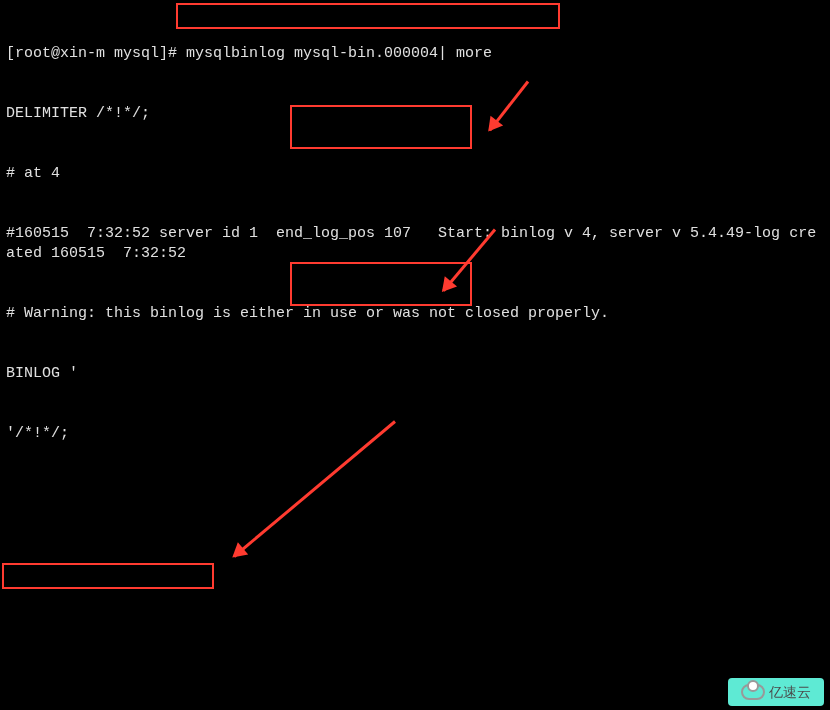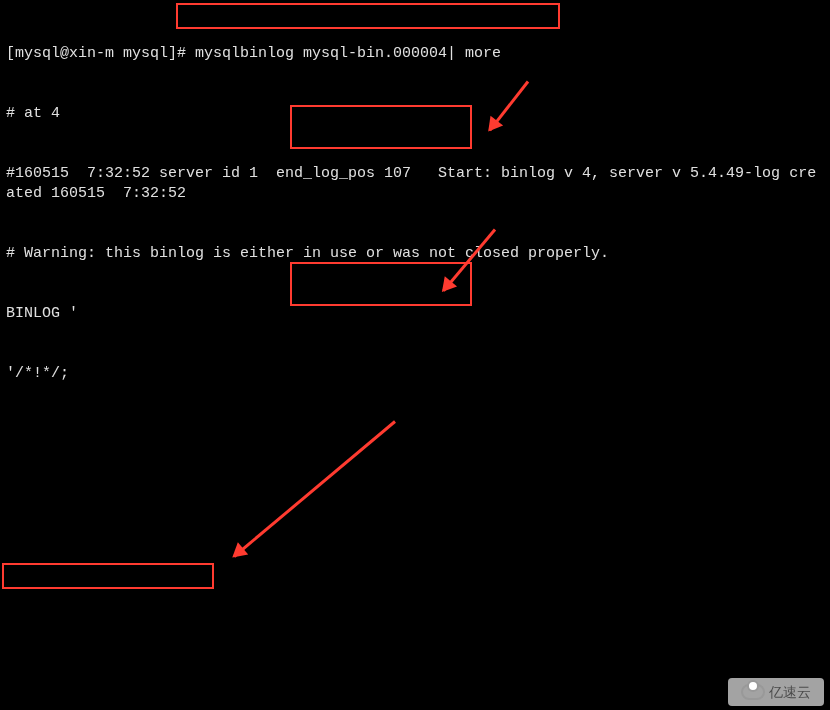--- a/index.html
+++ b/index.html
@@ -59,21 +59,21 @@
   .a2 { left: 495px; top: 228px; width: 80px; transform: rotate(130deg); }
   .a3 { left: 395px; top: 420px; width: 210px; transform: rotate(140deg); }
 
   
   .wm {
     position: absolute;
     right: 6px;
     bottom: 4px;
     width: 96px;
     height: 28px;
-    background: #a3a3a3;
+    background: #5eead4;
     border-radius: 4px;
     display: flex;
     align-items: center;
     justify-content: center;
     color: #4b4b4b;
     font-family: "Arial", sans-serif;
     font-size: 14px;
     z-index: 10;
   }
   .wm .cloud {
@@ -90,21 +90,22 @@
     border: 2px solid #999;
     border-radius: 50%;
     top: -6px; left: 4px;
     background: #fff;
   }
 </style>
 </head>
 <body>
 
 <div class="terminal">
-  <span class="line"><span>[mysql@xin-m mysql]</span><span># mysqlbinlog mysql-bin.000004| more</span></span>
+  <span class="line"><span>[root@xin-m mysql]</span><span># mysqlbinlog mysql-bin.000004| more</span></span>
+  <span class="line">DELIMITER /*!*/;</span>
   <span class="line"># at 4</span>
   <span class="line">#160515  7:32:52 server id 1  end_log_pos 107   Start: binlog v 4, server v 5.4.49-log created 160515  7:32:52</span>
   <span class="line"># Warning: this binlog is either in use or was not closed properly.</span>
   <span class="line">BINLOG '</span>
   <span class="line">'/*!*/;</span>
   
   
   
   
   

